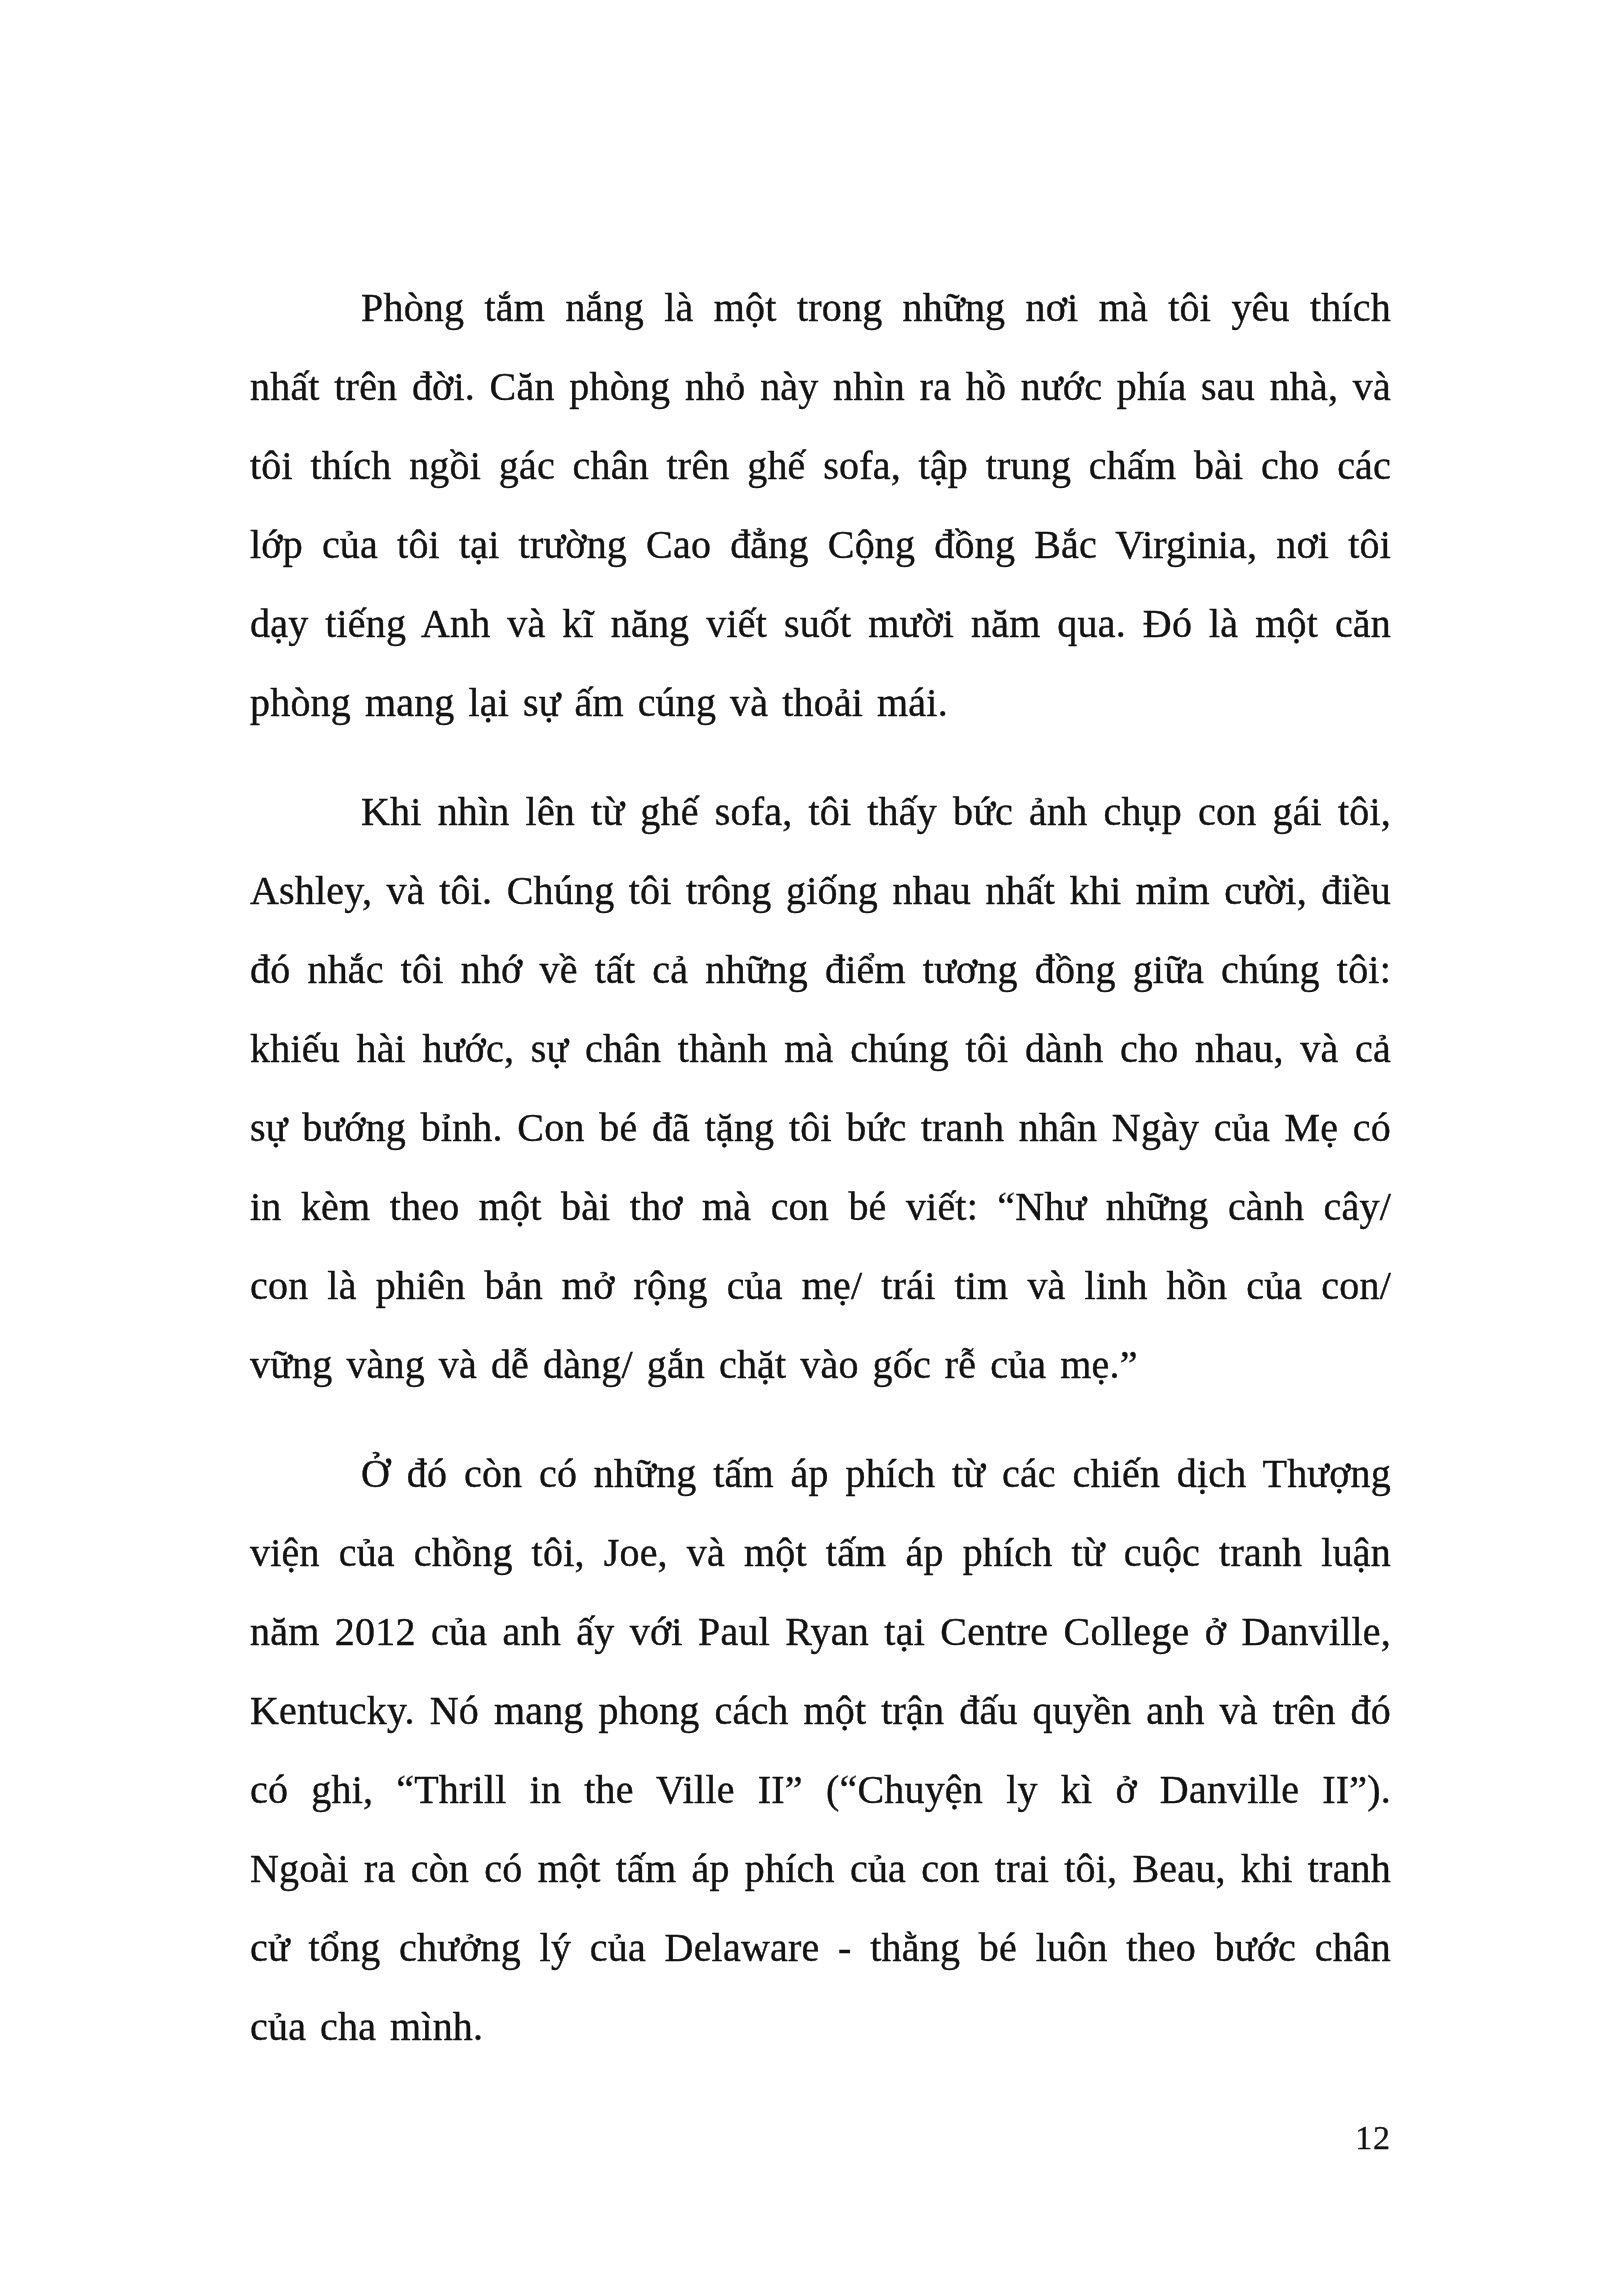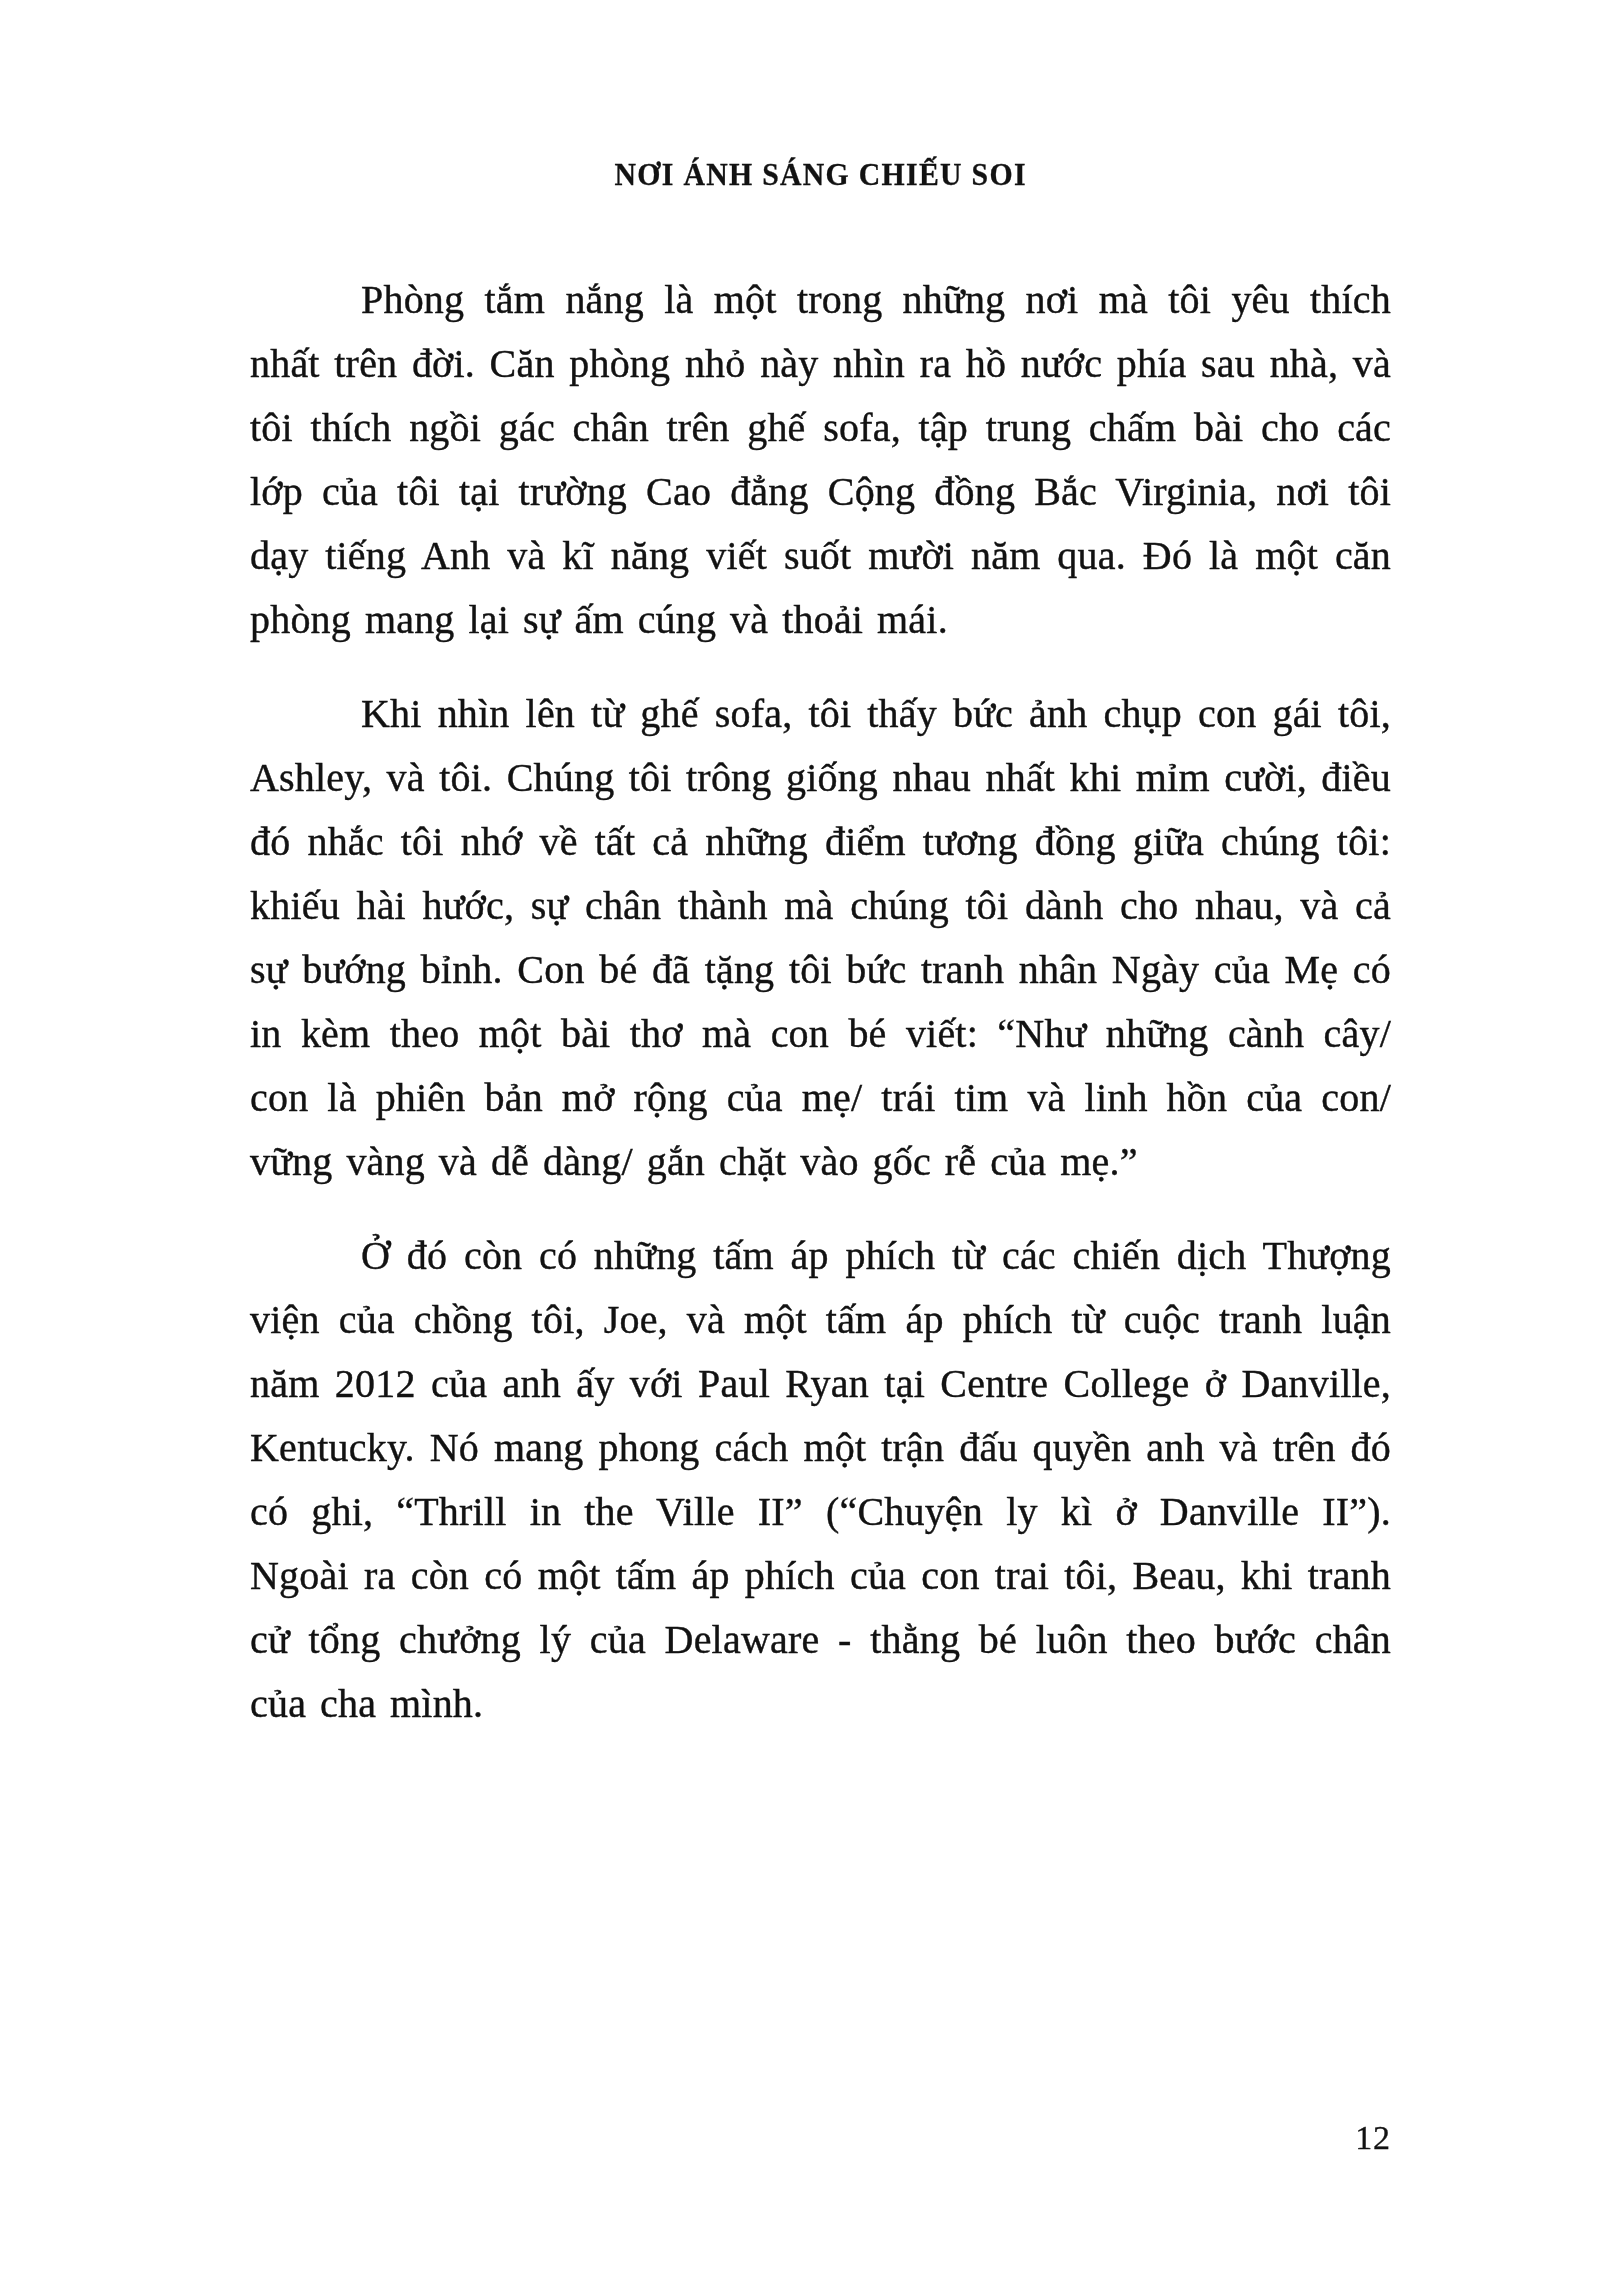--- a/index.html
+++ b/index.html
@@ -39,21 +39,21 @@
     top: 268px;
     left: 250px;
     width: 1141px;
   }
   .text-block p {
     margin: 0 0 30px 0;
     padding: 0;
     text-indent: 111px;
     text-align: justify;
     font-size: 40px;
-    line-height: 64px;
+    line-height: 79px;
     word-spacing: 3.7px;
     letter-spacing: 0.2px;
     -webkit-text-stroke: 0.4px #121212;
   }
   .page-footer {
     position: absolute;
     top: 2119px;
     left: 250px;
     width: 1141px;
     text-align: right;
@@ -62,23 +62,20 @@
     font-size: 34px;
     letter-spacing: 0.9px;
     -webkit-text-stroke: 0.3px #121212;
   }
 </style>
 </head>
 <body>
 
 <div class="page">
 
-  <div class="running-header">
-    <span class="rh-inner">NƠI ÁNH SÁNG CHIẾU SOI</span>
-  </div>
 
   <div class="text-block">
     <p>Phòng tắm nắng là một trong những nơi mà tôi yêu thích nhất trên đời. Căn phòng nhỏ này nhìn ra hồ nước phía sau nhà, và tôi thích ngồi gác chân trên ghế sofa, tập trung chấm bài cho các lớp của tôi tại trường Cao đẳng Cộng đồng Bắc Virginia, nơi tôi dạy tiếng Anh và kĩ năng viết suốt mười năm qua. Đó là một căn phòng mang lại sự ấm cúng và thoải mái.</p>
     <p>Khi nhìn lên từ ghế sofa, tôi thấy bức ảnh chụp con gái tôi, Ashley, và tôi. Chúng tôi trông giống nhau nhất khi mỉm cười, điều đó nhắc tôi nhớ về tất cả những điểm tương đồng giữa chúng tôi: khiếu hài hước, sự chân thành mà chúng tôi dành cho nhau, và cả sự bướng bỉnh. Con bé đã tặng tôi bức tranh nhân Ngày của Mẹ có in kèm theo một bài thơ mà con bé viết: “Như những cành cây/ con là phiên bản mở rộng của mẹ/ trái tim và linh hồn của con/ vững vàng và dễ dàng/ gắn chặt vào gốc rễ của mẹ.”</p>
     <p>Ở đó còn có những tấm áp phích từ các chiến dịch Thượng viện của chồng tôi, Joe, và một tấm áp phích từ cuộc tranh luận năm 2012 của anh ấy với Paul Ryan tại Centre College ở Danville, Kentucky. Nó mang phong cách một trận đấu quyền anh và trên đó có ghi, “Thrill in the Ville II” (“Chuyện ly kì ở Danville II”). Ngoài ra còn có một tấm áp phích của con trai tôi, Beau, khi tranh cử tổng chưởng lý của Delaware - thằng bé luôn theo bước chân của cha mình.</p>
   </div>
 
   <div class="page-footer">
     <span class="page-number">12</span>
   </div>

